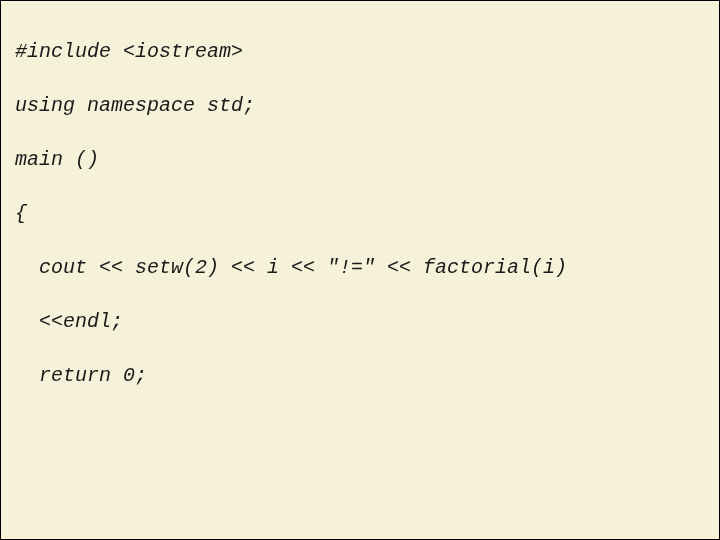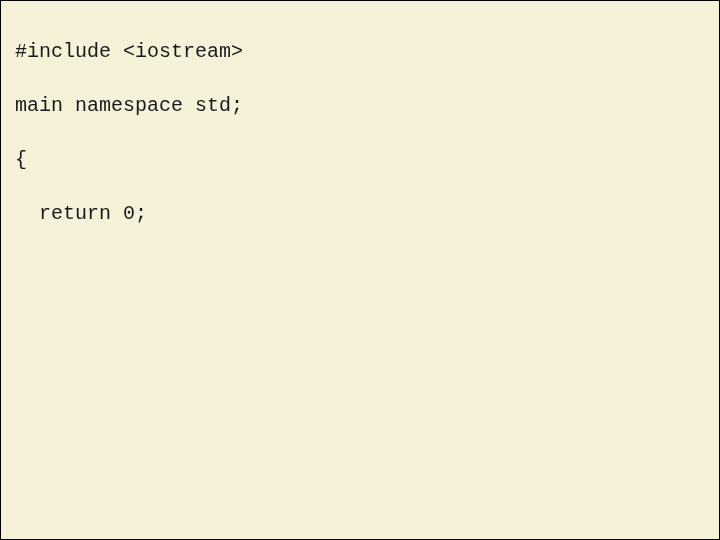--- a/index.html
+++ b/index.html
@@ -14,32 +14,36 @@
     color: #1a1a1a;
     overflow: hidden;
   }
   .page {
     box-sizing: border-box;
     width: 720px;
     height: 540px;
     padding: 10px 14px;
     border: 1px solid #000;
     white-space: pre;
+    font-style: italic;
   }
   .code-line {
     display: block;
   }
 </style>
 </head>
 <body>
 
 <div class="page">
 <span class="code-line">#include &lt;iostream&gt;</span>
-<span class="code-line">main namespace std;</span>
+<span class="code-line">using namespace std;</span>
+<span class="code-line">main ()</span>
 <span class="code-line">{</span>
+<span class="code-line">  cout &lt;&lt; setw(2) &lt;&lt; i &lt;&lt; "!=" &lt;&lt; factorial(i)</span>
+<span class="code-line">  &lt;&lt;endl;</span>
 <span class="code-line">  return 0;</span>
 
 
 
 
 
 
 
 
 </div>

